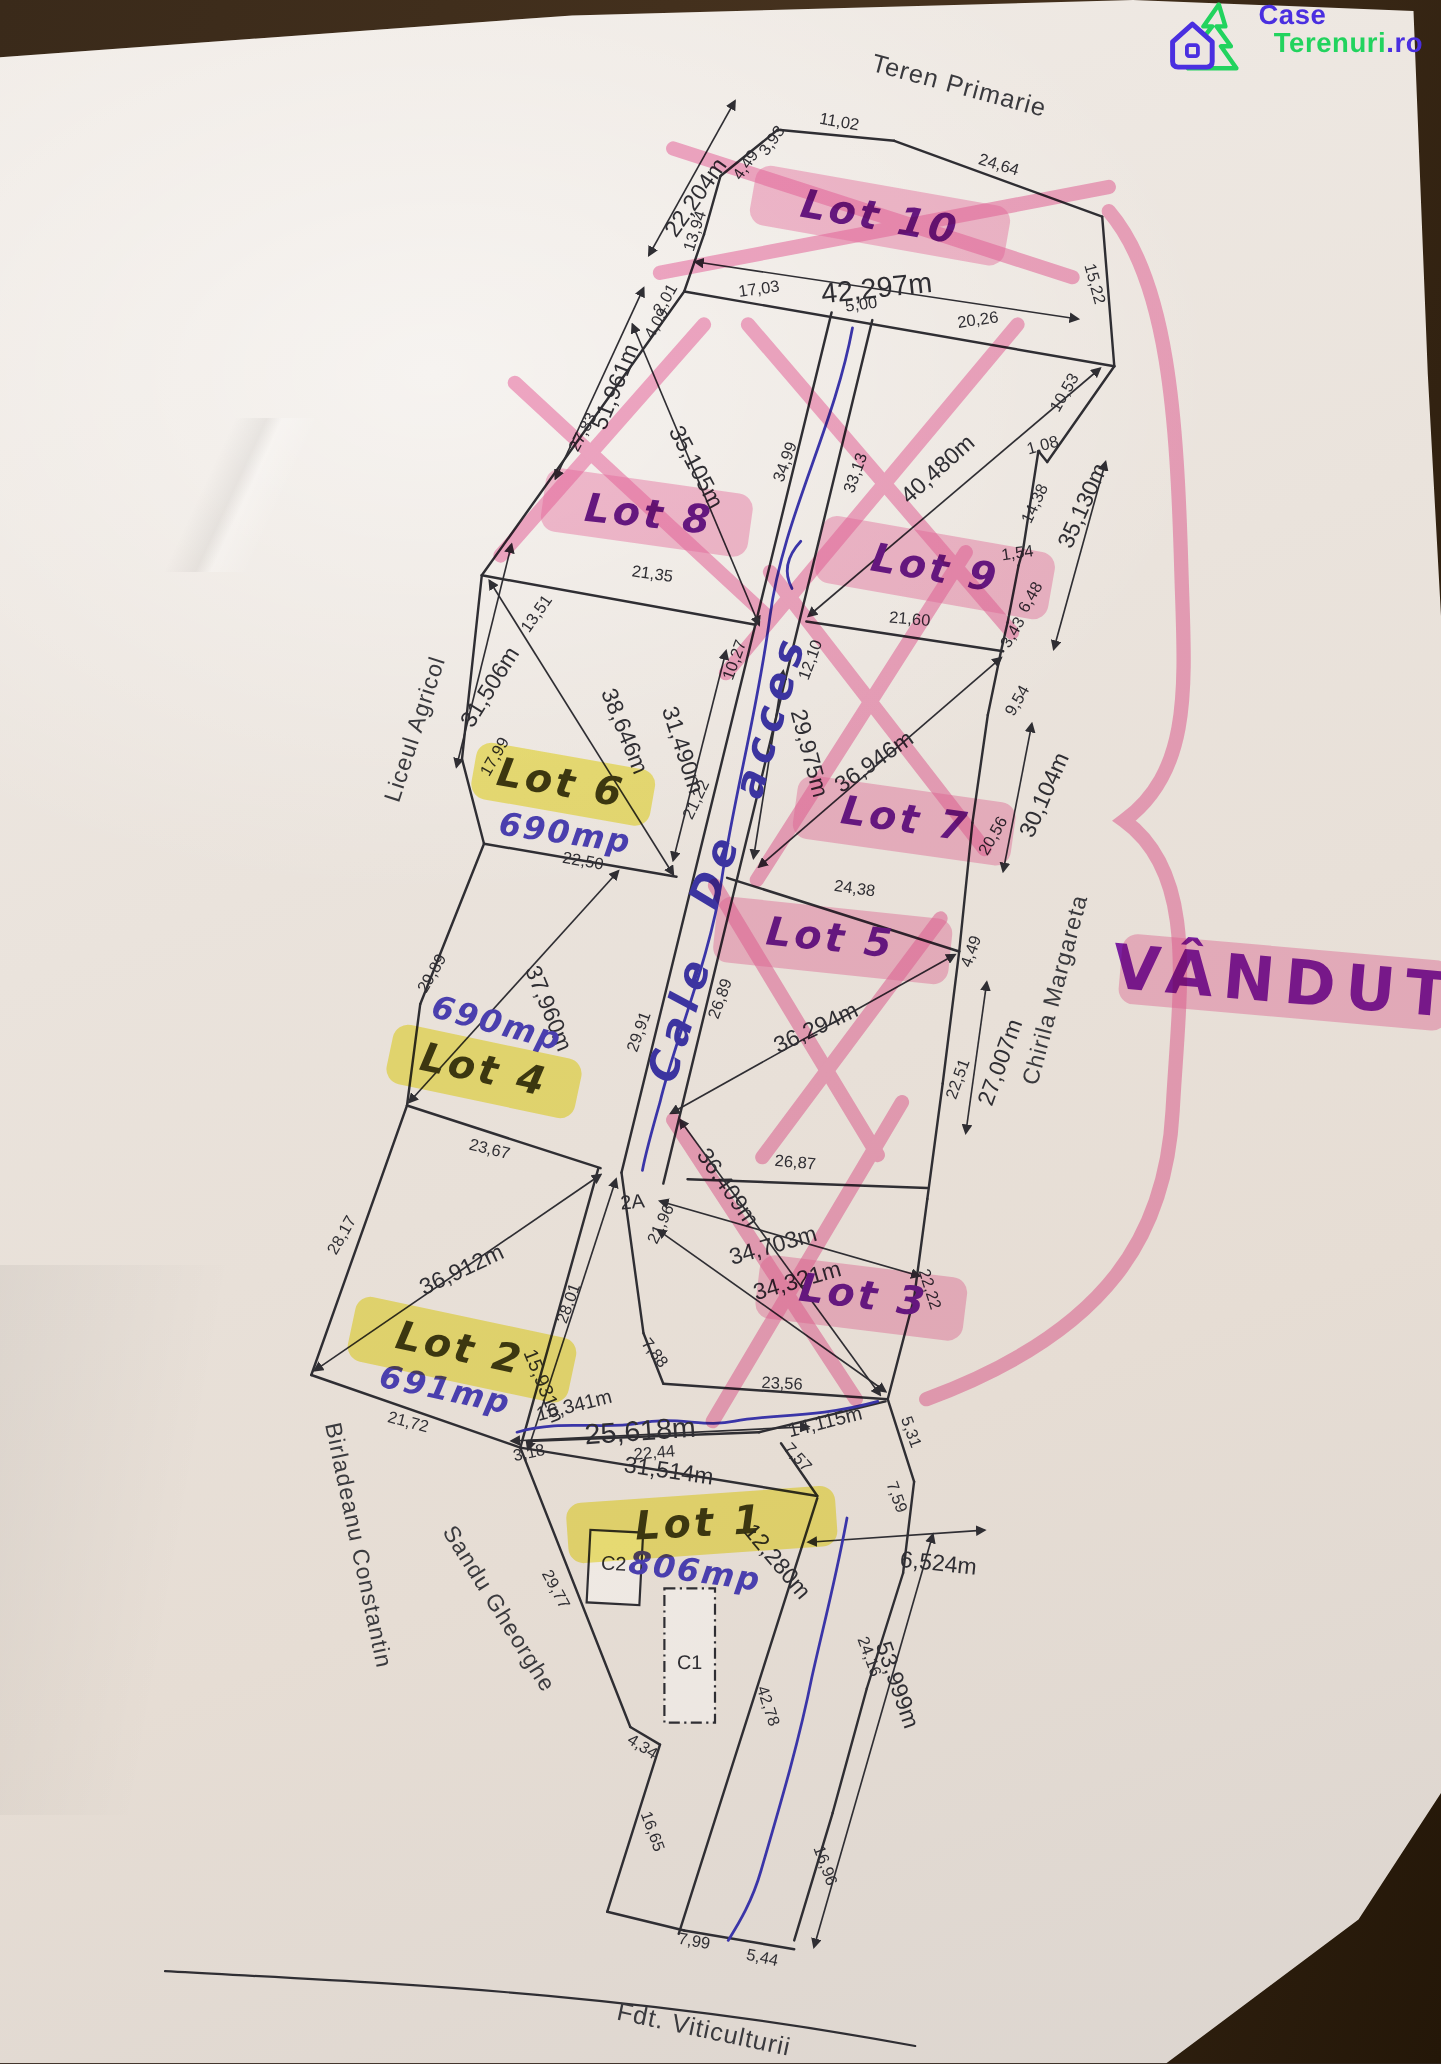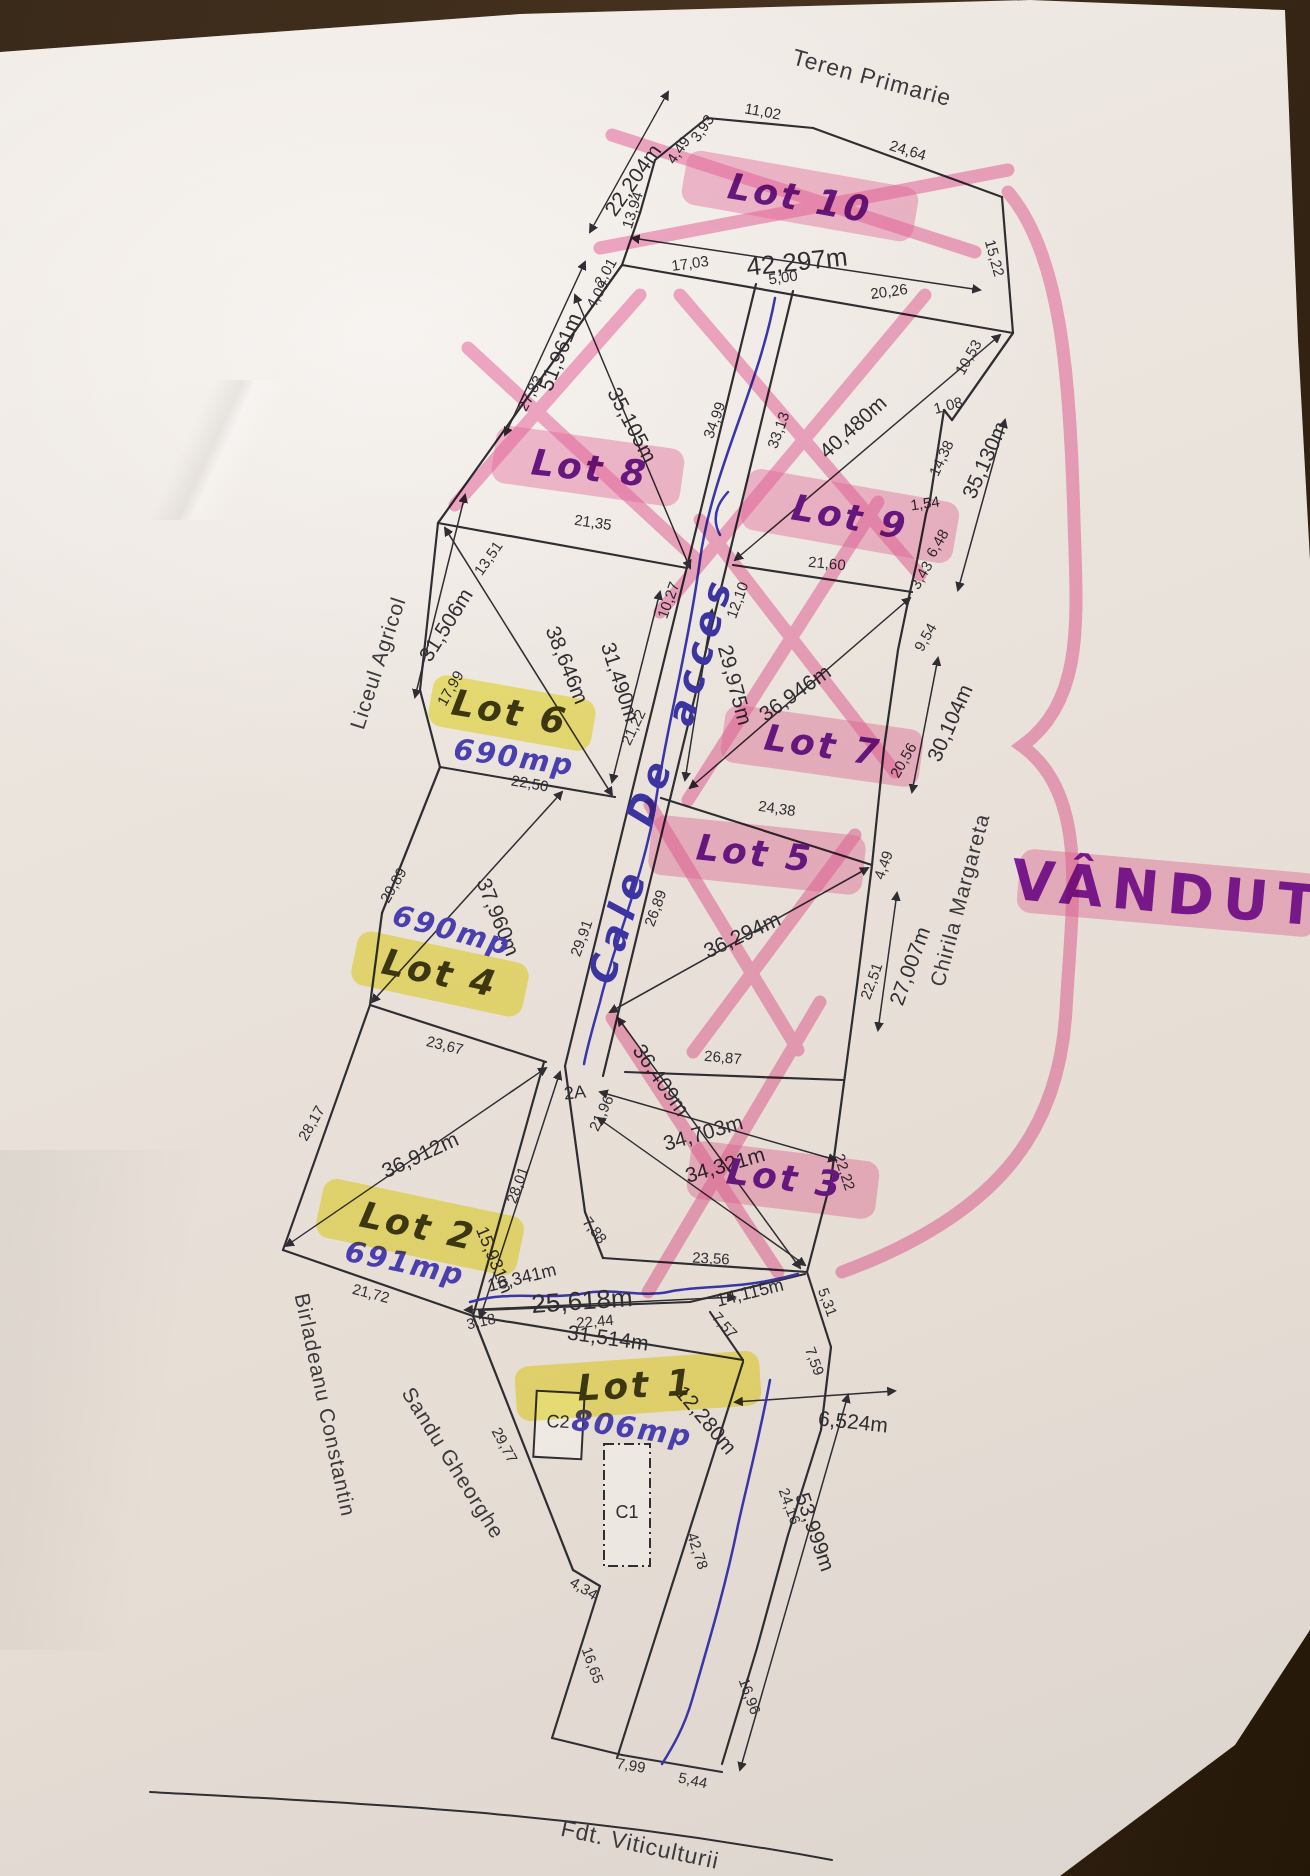--- a/index.html
+++ b/index.html
@@ -285,13 +285,24 @@
         <line x1="700" y1="520" x2="895" y2="772"></line>
         <line x1="878" y1="502" x2="688" y2="800"></line>
         <line x1="650" y1="805" x2="798" y2="1050"></line>
         <line x1="855" y1="835" x2="693" y2="1052"></line>
         <line x1="612" y1="1018" x2="778" y2="1272"></line>
         <line x1="820" y1="1002" x2="648" y2="1292"></line>
         <path d="M1008,192 C1062,255 1070,380 1074,520 C1077,620 1085,700 1022,746 C1090,795 1072,900 1066,1010 C1060,1120 1010,1210 842,1272" fill="none"></path>
       </g>
   </svg>
 
+  <div id="logo">
+    <svg width="84" height="64" viewBox="0 0 84 64">
+      <path d="M52,2 L38,22 h8 L32,40 h9 L24,60 h44 L54,40 h9 L50,22 h8 Z" fill="none" stroke="#22d35e" stroke-width="4" stroke-linejoin="round"></path>
+      <path d="M10,36 L28,20 L46,36 V54 Q46,59 41,59 H15 Q10,59 10,54 Z" fill="#ece6e0" stroke="#4a2fe0" stroke-width="4.5" stroke-linejoin="round"></path>
+      <rect x="23" y="39" width="10" height="10" rx="2" fill="none" stroke="#4a2fe0" stroke-width="3.5"></rect>
+    </svg>
+    <div class="txt">
+      <div class="c1">Case</div>
+      <div class="row2"><span class="c2">Terenuri</span><span class="c1">.ro</span></div>
+    </div>
+  </div>
 </div>
 
 </body></html>

